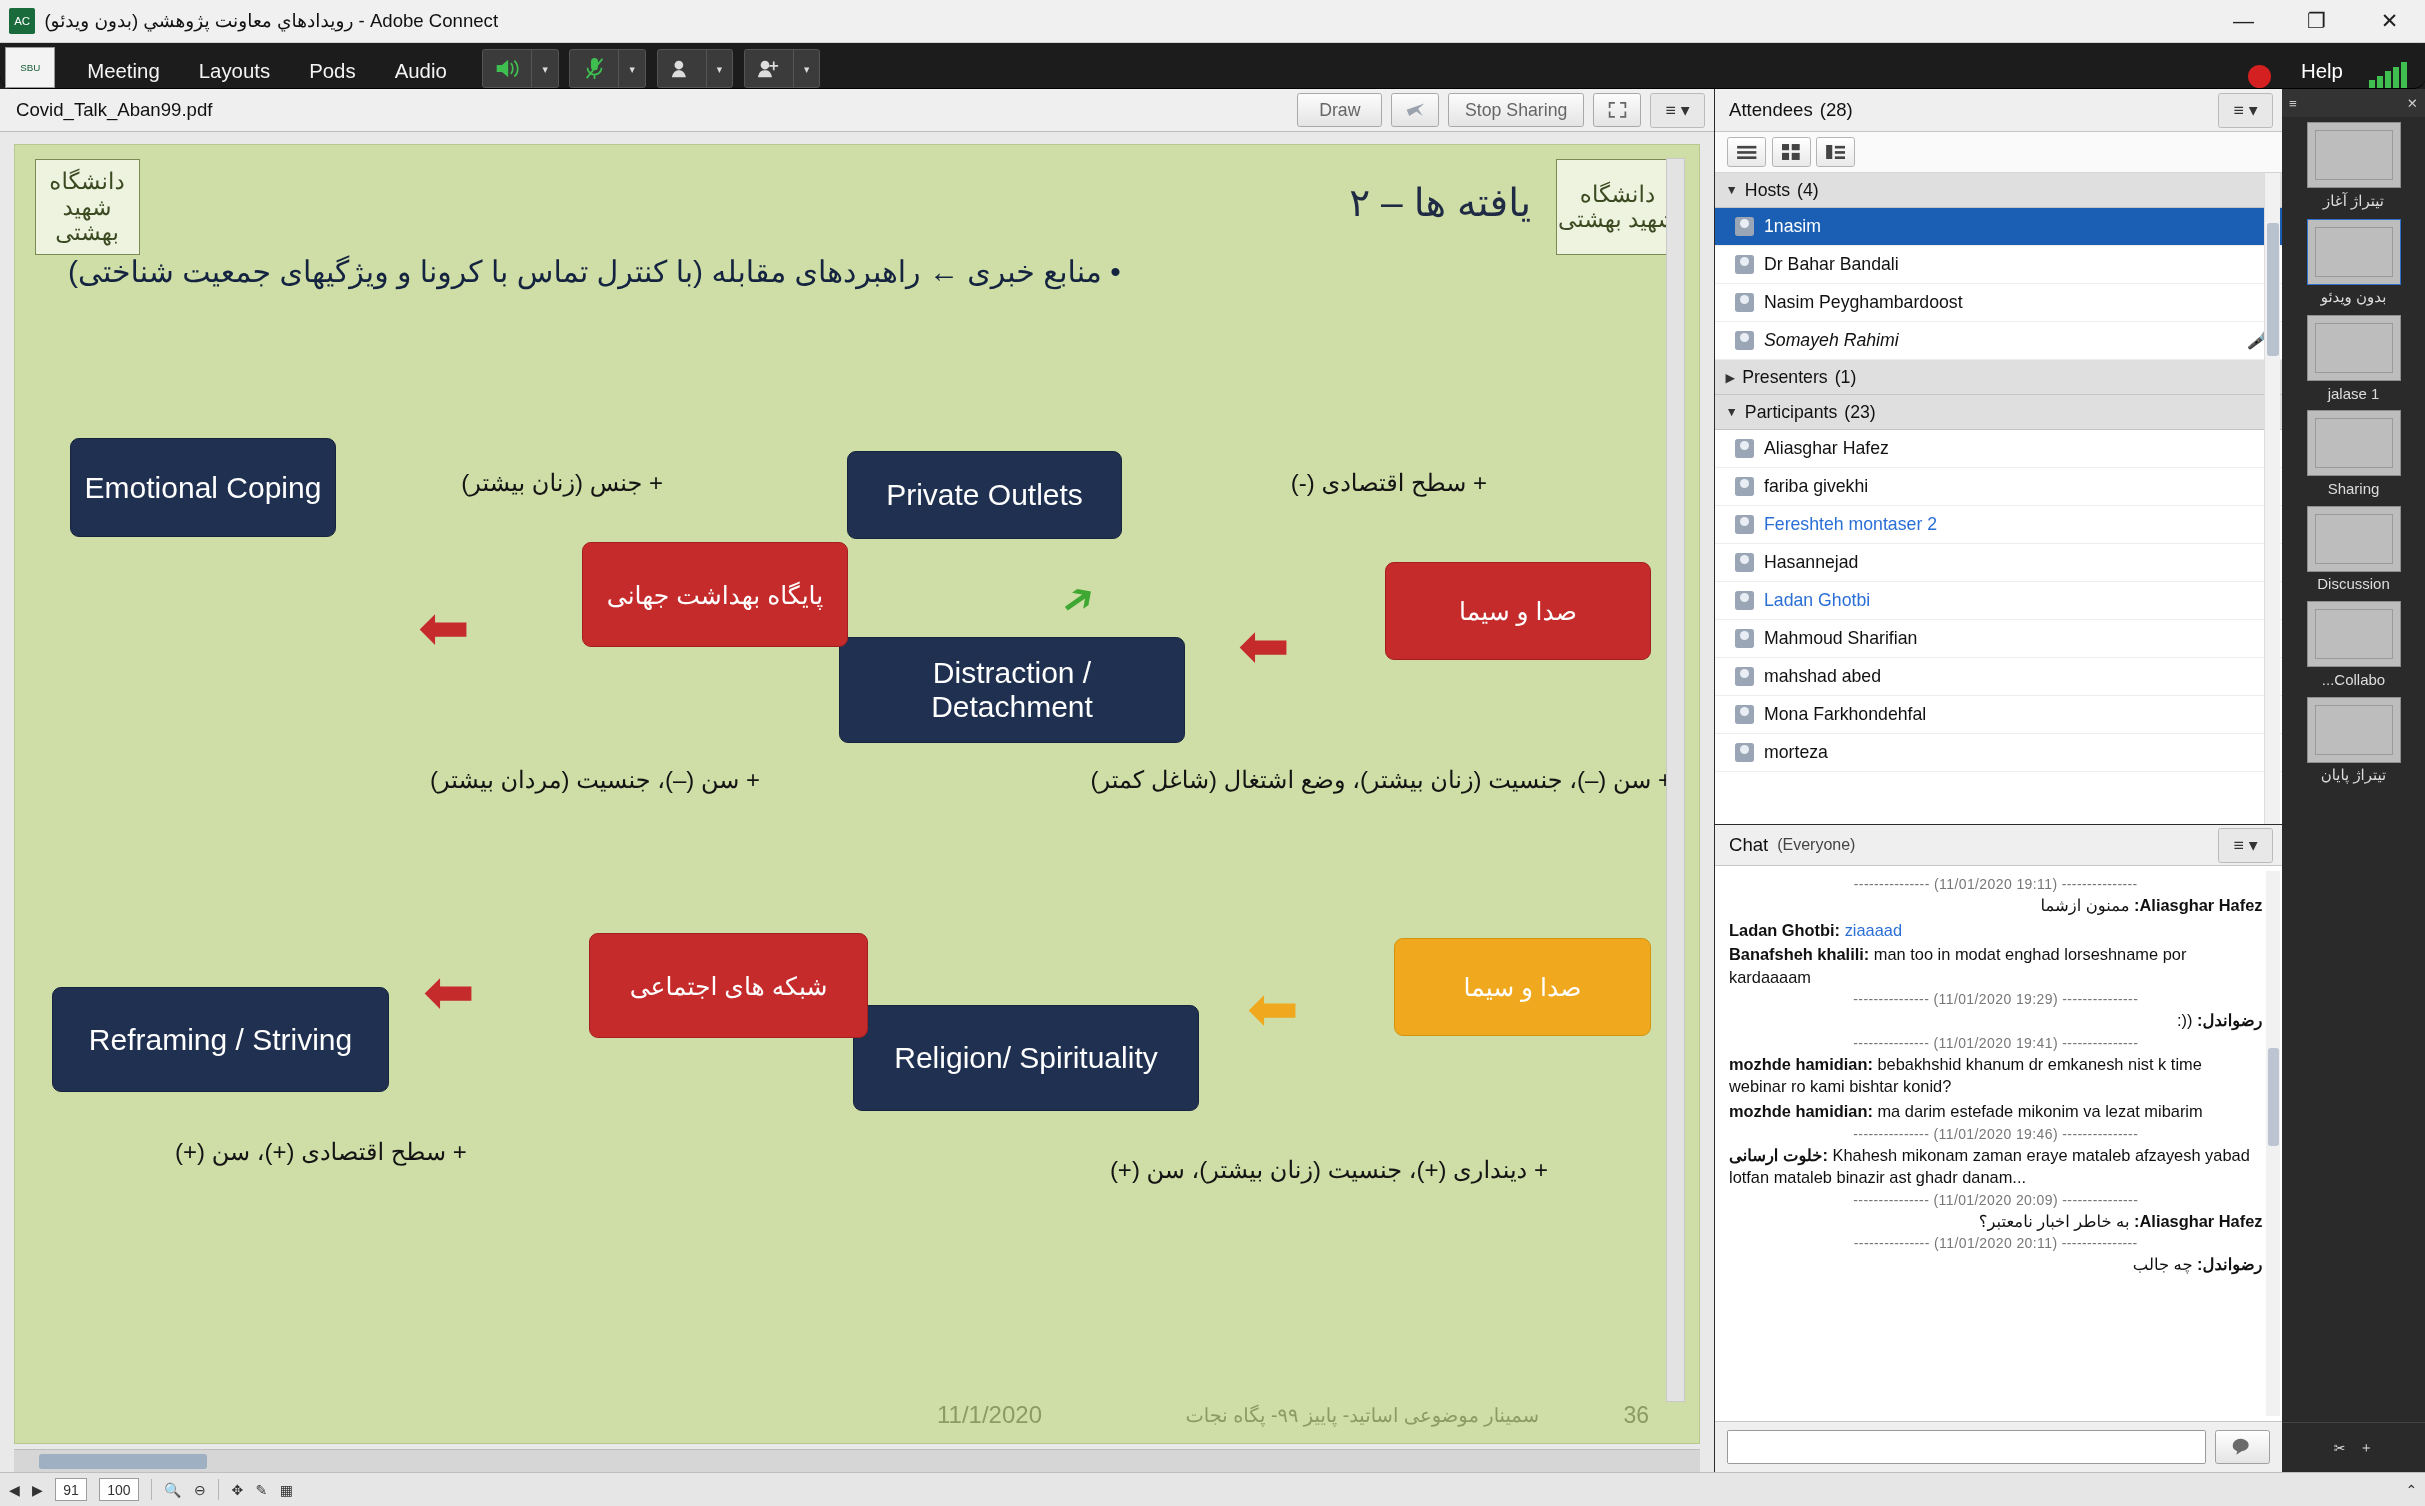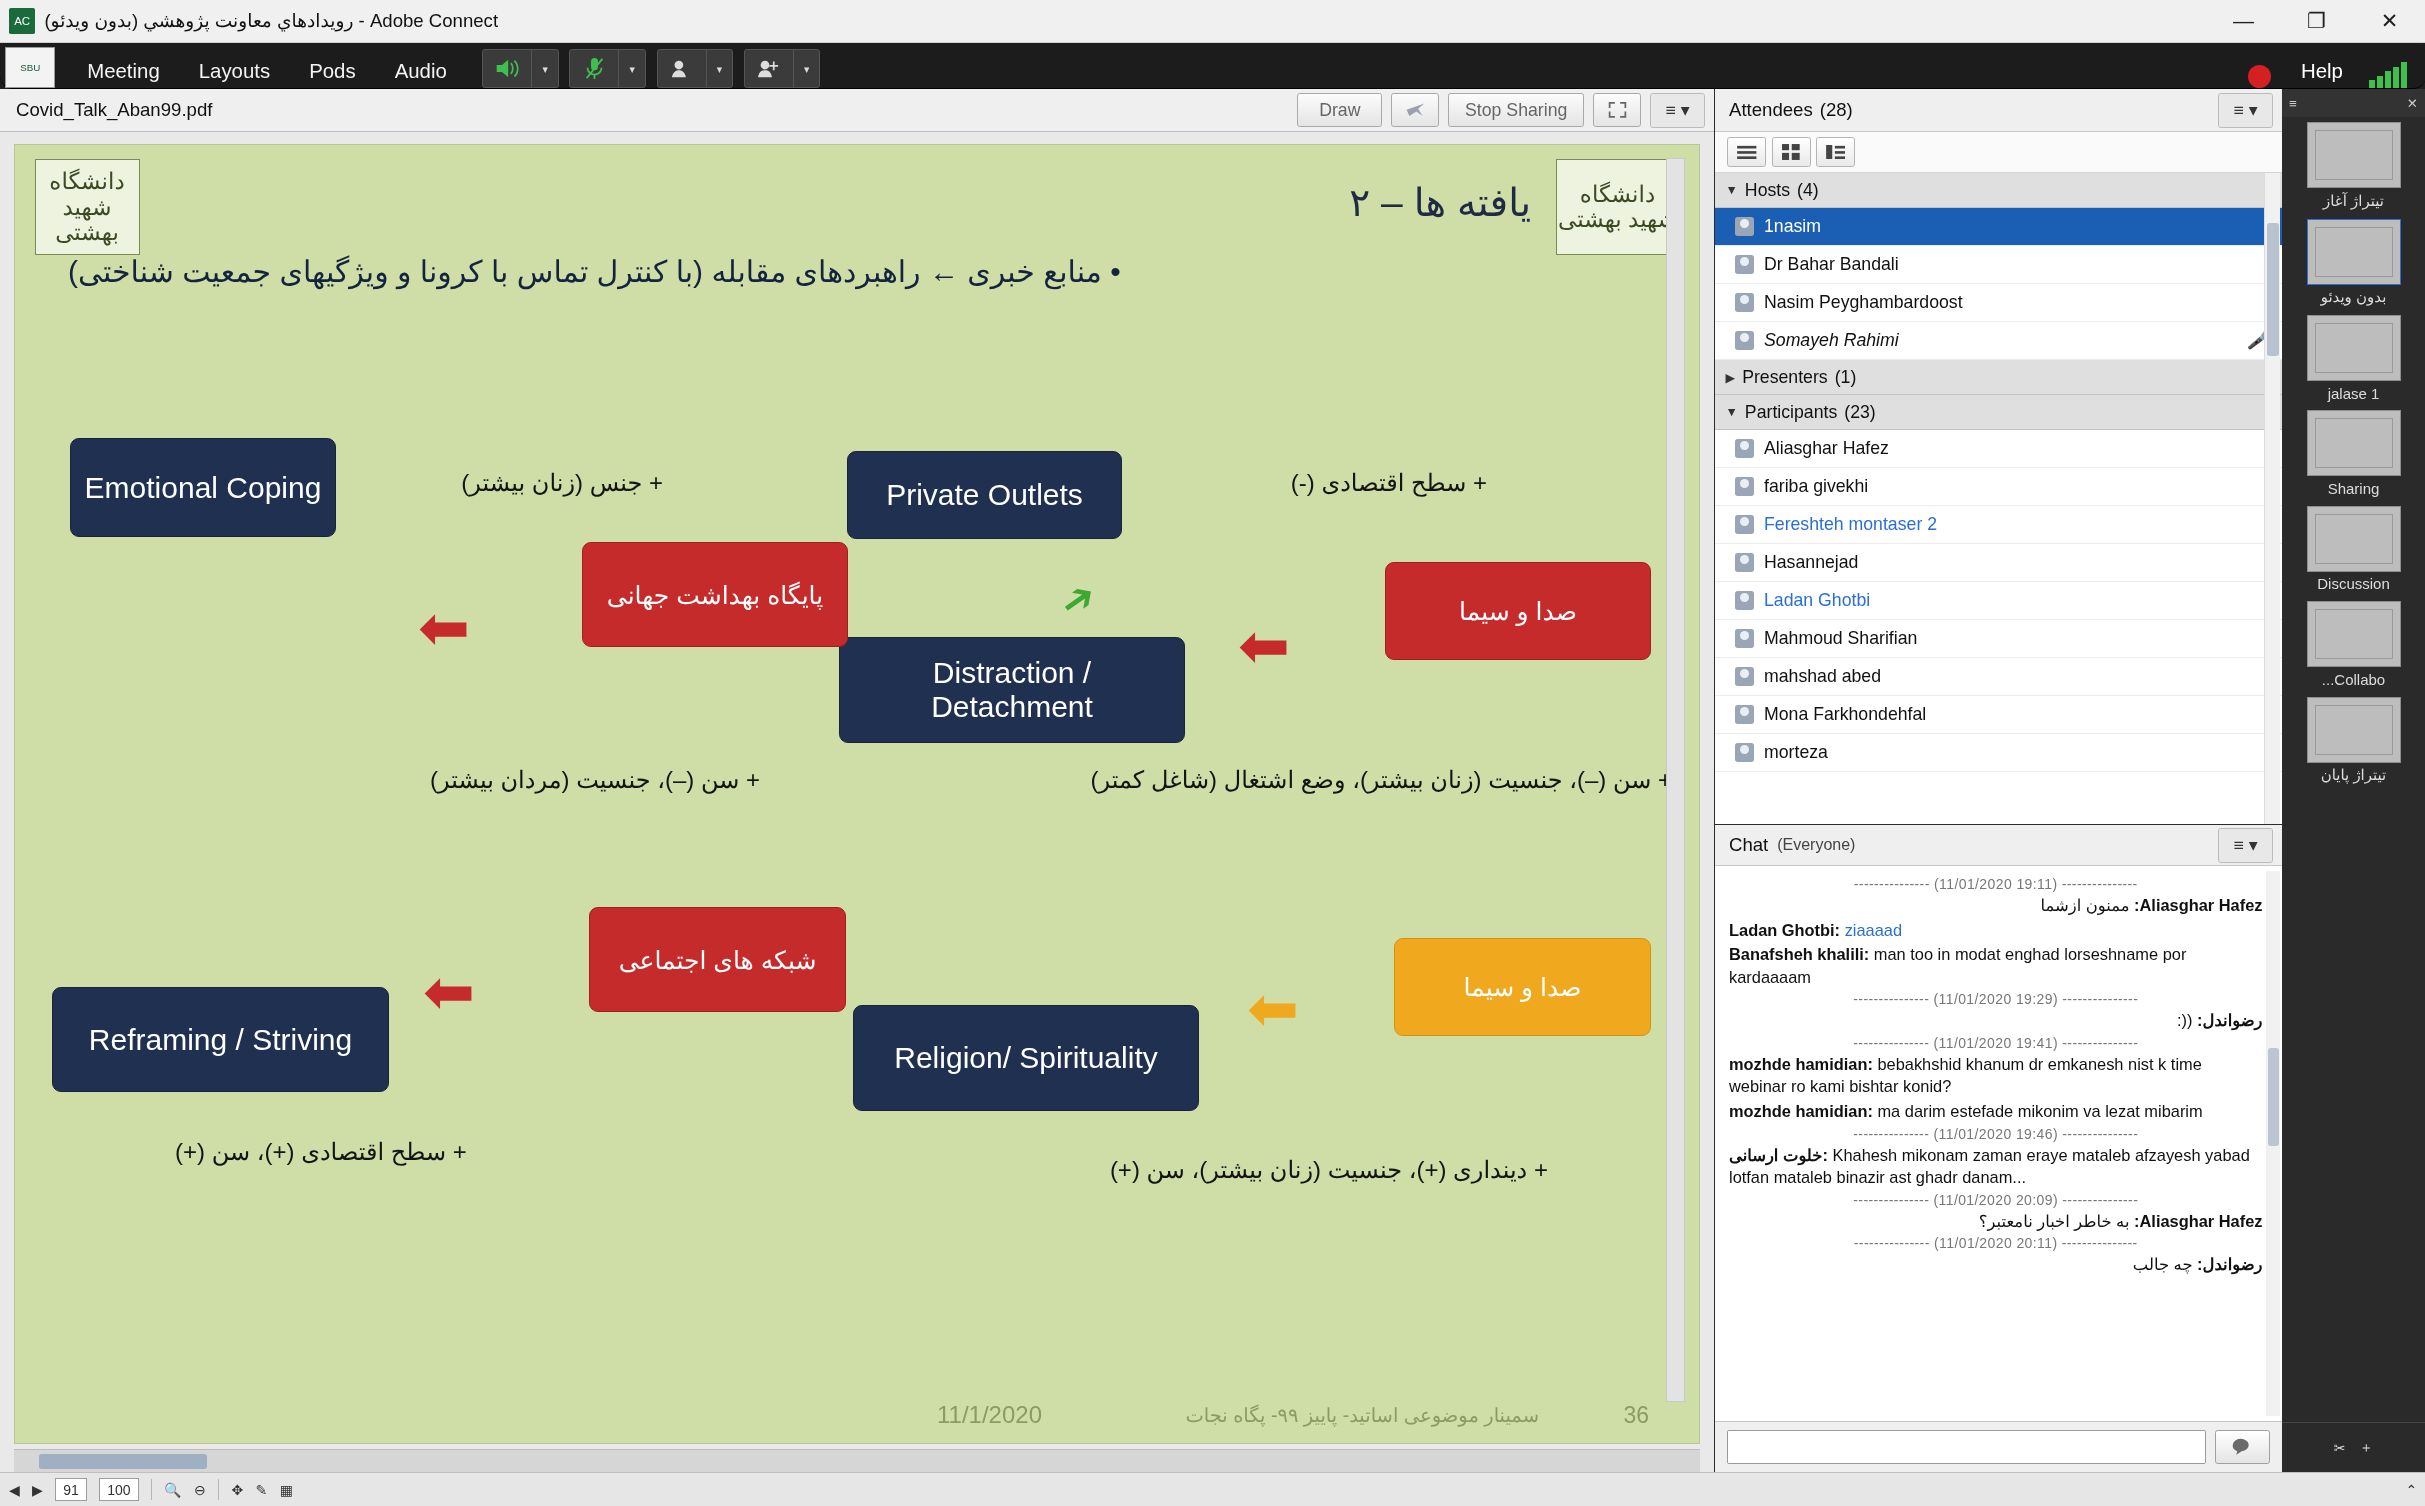--- a/index.html
+++ b/index.html
@@ -348,21 +348,21 @@
           <div class="slide-sub">• منابع خبری ← راهبردهای مقابله (با کنترل تماس با کرونا و ویژگیهای جمعیت شناختی)</div>
 
           <div class="nodebox navy" style="left:55px; top:293px; width:266px; height:99px;">Emotional Coping</div>
           <div class="nodebox navy" style="left:832px; top:306px; width:275px; height:88px;">Private Outlets</div>
           <div class="nodebox navy" style="left:824px; top:492px; width:346px; height:106px;">Distraction / Detachment</div>
           <div class="nodebox navy" style="left:37px; top:842px; width:337px; height:105px;">Reframing / Striving</div>
           <div class="nodebox navy" style="left:838px; top:860px; width:346px; height:106px;">Religion/ Spirituality</div>
 
           <div class="nodebox red" style="left:567px; top:397px; width:266px; height:105px;">پایگاه بهداشت جهانی</div>
           <div class="nodebox red" style="left:1370px; top:417px; width:266px; height:98px;">صدا و سیما</div>
-          <div class="nodebox red" style="left:574px; top:762px; width:257px; height:105px;">شبکه های اجتماعی</div>
+          <div class="nodebox red" style="left:574px; top:788px; width:279px; height:105px;">شبکه های اجتماعی</div>
           <div class="nodebox amber" style="left:1379px; top:793px; width:257px; height:98px;">صدا و سیما</div>
 
           <div class="arrow red" style="left:403px; top:452px;">⬅</div>
           <div class="arrow red" style="left:1223px; top:470px;">⬅</div>
           <div class="arrow red" style="left:408px; top:816px;">⬅</div>
           <div class="arrow amber" style="left:1232px; top:833px;">⬅</div>
           <div class="arrow green" style="left:1046px; top:434px; transform:rotate(-35deg);">➔</div>
 
           <div class="annot" style="left:355px; top:324px; width:293px; text-align:right;">+ جنس (زنان بیشتر)</div>
           <div class="annot" style="left:1179px; top:324px; width:293px; text-align:right;">+ سطح اقتصادی (-)</div>

